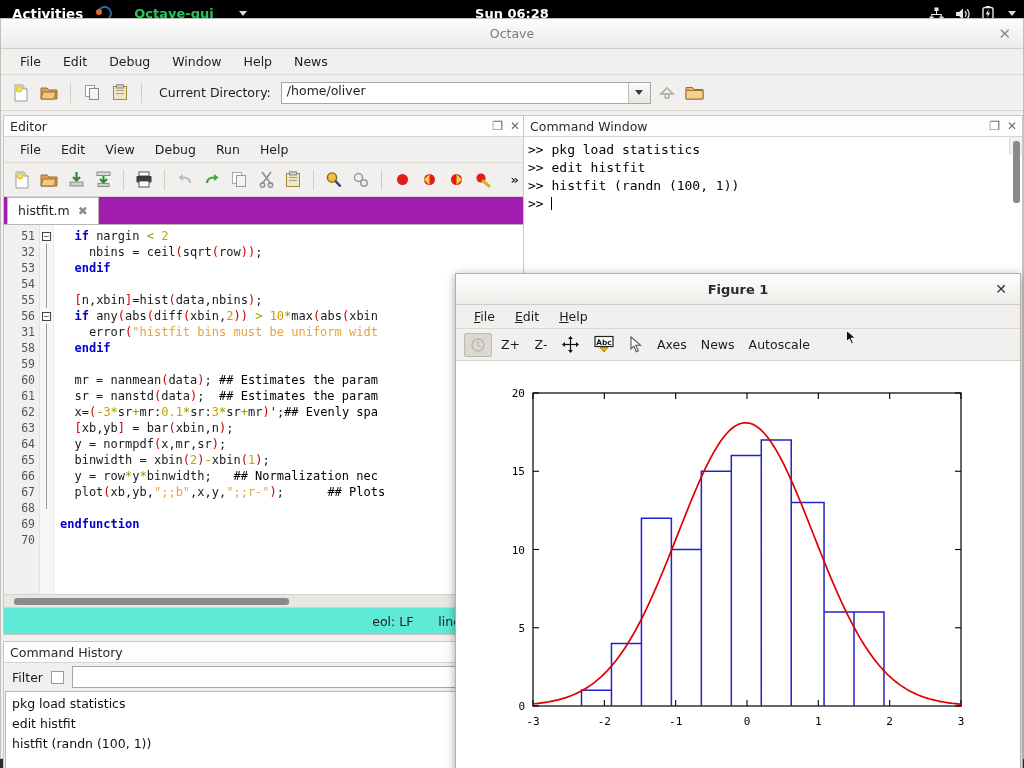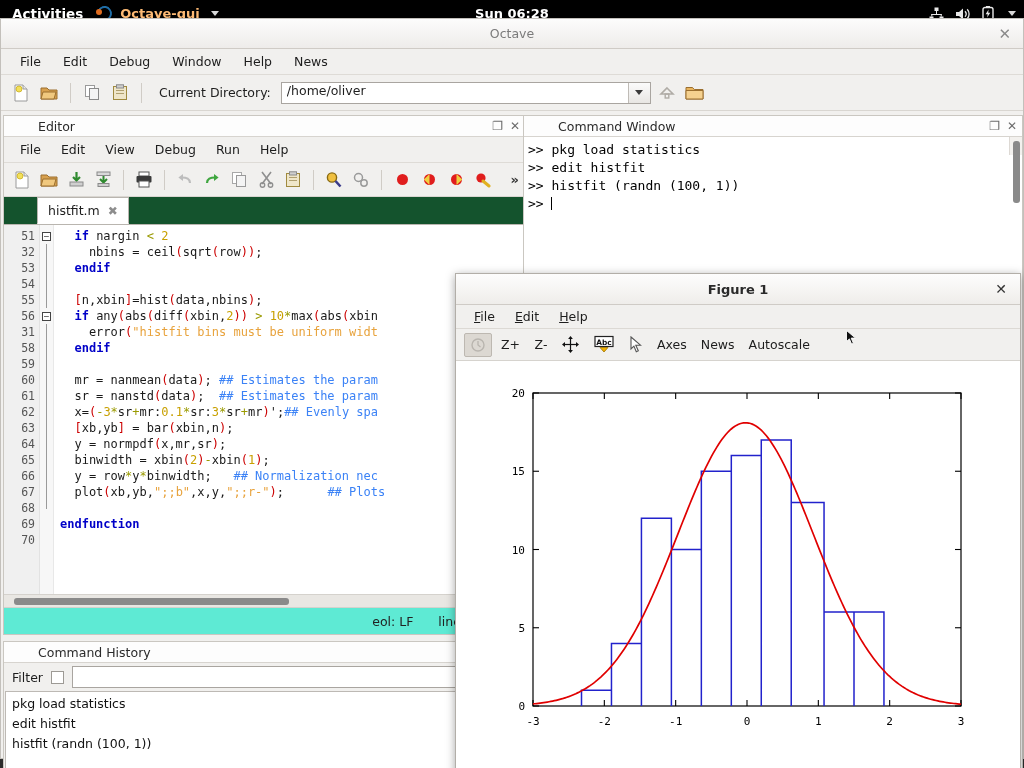--- a/index.html
+++ b/index.html
@@ -12,21 +12,21 @@
   }
   #root { position: relative; width: 1024px; height: 768px; border-radius: 30px; }
 
   
   .gnome-bar {
     position: absolute; left:0; top:0; width:1024px; height:27px;
     background:#000; color:#e6e6e6; display:flex; align-items:center;
     font-size:13px; font-family:"DejaVu Sans", sans-serif;
   }
   .gnome-activities { padding:0 14px 0 12px; font-weight:700; color:#fff; font-size:13.5px;}
-  .gnome-app { display:flex; align-items:center; gap:8px; font-weight:700; color:#fdba74;}
+  .gnome-app { display:flex; align-items:center; gap:22px; font-weight:700; color:#22c55e;}
   .octave-logo { width:15px; height:15px; position:relative; display:inline-block; }
   .octave-logo .ring {
     position:absolute; inset:0; border-radius:50%;
     border:2.5px solid #1f6ea8; border-left-color:transparent; transform:rotate(-35deg);
   }
   .octave-logo .dot {
     position:absolute; width:6px; height:6px; border-radius:50%; background:#e06c1f;
     left:-1px; top:3px;
   }
   .caret-dn { width:0;height:0;border-left:4px solid transparent;border-right:4px solid transparent;border-top:5px solid #d8d8d8; margin-left:3px;}
@@ -78,32 +78,32 @@
 
   
   .editor-dock {
     position:absolute; left:2px; top:96px; width:523px; height:520px;
     background:#f1f0ee; border:1px solid #cac7c1; display:flex; flex-direction:column;
   }
   .dock-header {
     height:21px; background:#fdfdfd; border-bottom:1px solid #d7d4cf;
     display:flex; align-items:center; padding:0 4px 0 6px; position:relative;
   }
-  .dock-title { font-size:12.5px; color:#2a2a2a;margin-left:28px; }
+  .dock-title { font-size:12.5px; color:#2a2a2a; }
   .dock-btns { position:absolute; right:5px; top:0; height:100%; display:flex; align-items:center; gap:7px; color:#6c6c6c;}
   .dock-btns span { cursor:pointer; font-size:12px; line-height:1;}
 
   .ed-menubar { height:26px; display:flex; align-items:center; padding-left:6px; background:#f1f0ee; border-bottom:1px solid #dedbd6;}
   .ed-menubar .mi { padding:3px 10px; font-size:12.5px; color:#1d1d1d; cursor:pointer;}
 
   .ed-toolbar { height:34px; display:flex; align-items:center; gap:3px; padding:0 6px;
                 background:#f1f0ee; border-bottom:1px solid #d9d6d1; position:relative;}
   .chev-more { position:absolute; right:6px; font-weight:700; color:#333; font-size:13px; cursor:pointer;}
 
-  .ed-tabs { height:28px; display:flex; align-items:flex-end; background:#14532d; border-bottom:1px solid #b9b5af;padding-left:30px;}
+  .ed-tabs { height:28px; display:flex; align-items:flex-end; background:#a21caf; border-bottom:1px solid #b9b5af;}
   .ed-tab {
     height:27px; display:flex; align-items:center; gap:8px; padding:0 10px;
     background:#fff; border:1px solid #b9b5af; border-bottom:1px solid #fff;
     font-size:12.5px; color:#1d1d1d; margin-left:3px; cursor:pointer;
   }
   .tab-x { color:#8d8d8d; font-size:12px; font-weight:700; cursor:pointer;}
 
   .code-area { flex:1; display:flex; background:#fff; overflow:hidden; position:relative; }
   .gutter {
     width:36px; background:#f0f0f0; border-right:1px solid #e2e2e2;
@@ -119,21 +119,21 @@
   .code-lines {
     flex:1; font-family:"DejaVu Sans Mono", monospace; font-size:12px;
     padding:3px 0 0 6px; white-space:pre; overflow:hidden; color:#1a1a1a;
   }
   .code-lines div { height:16px; line-height:16px; }
   .k  { color:#0000c8; font-weight:700; }   
   .num{ color:#c8a000; }                    
   .op { color:#9a9a00; }
   .par{ color:#cc0000; }                    
   .str{ color:#e8a33d; }                    
-  .cm { color:#3b82f6; }                    
+  .cm { color:#000000; }                    
 
   .hscroll-out { height:13px; background:#e9e7e3; border-top:1px solid #d5d2cd; position:relative;}
   .hscroll-in { position:absolute; left:10px; top:3px; height:7px; width:275px; background:#8a8a8a; border-radius:3px;}
   .ed-status { height:27px; background:#5eead4; border-top:1px solid #d5d2cd; display:flex;
                align-items:center; justify-content:flex-end; gap:25px; padding-right:40px;
                font-size:12.5px; color:#222;text-align:right;}
 
   
   .hist-dock {
     position:absolute; left:2px; top:622px; width:523px; height:144px;

